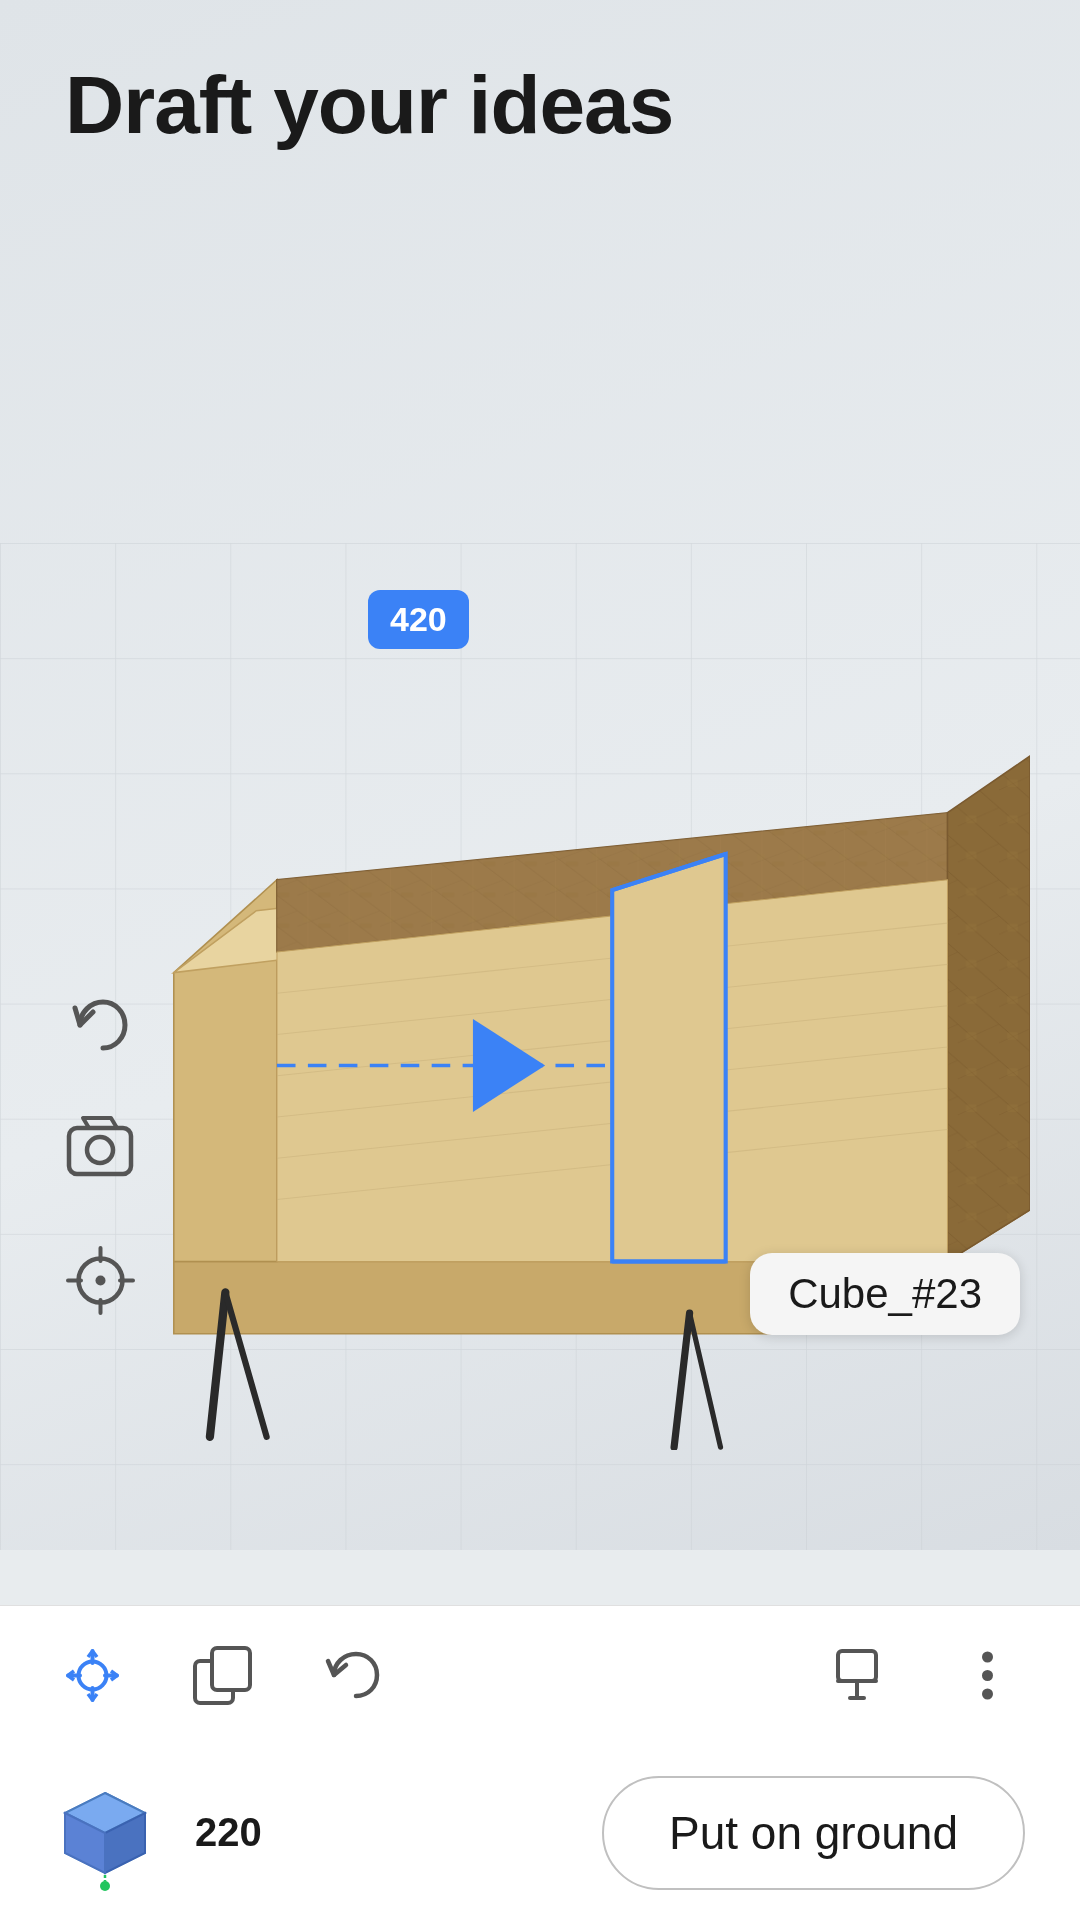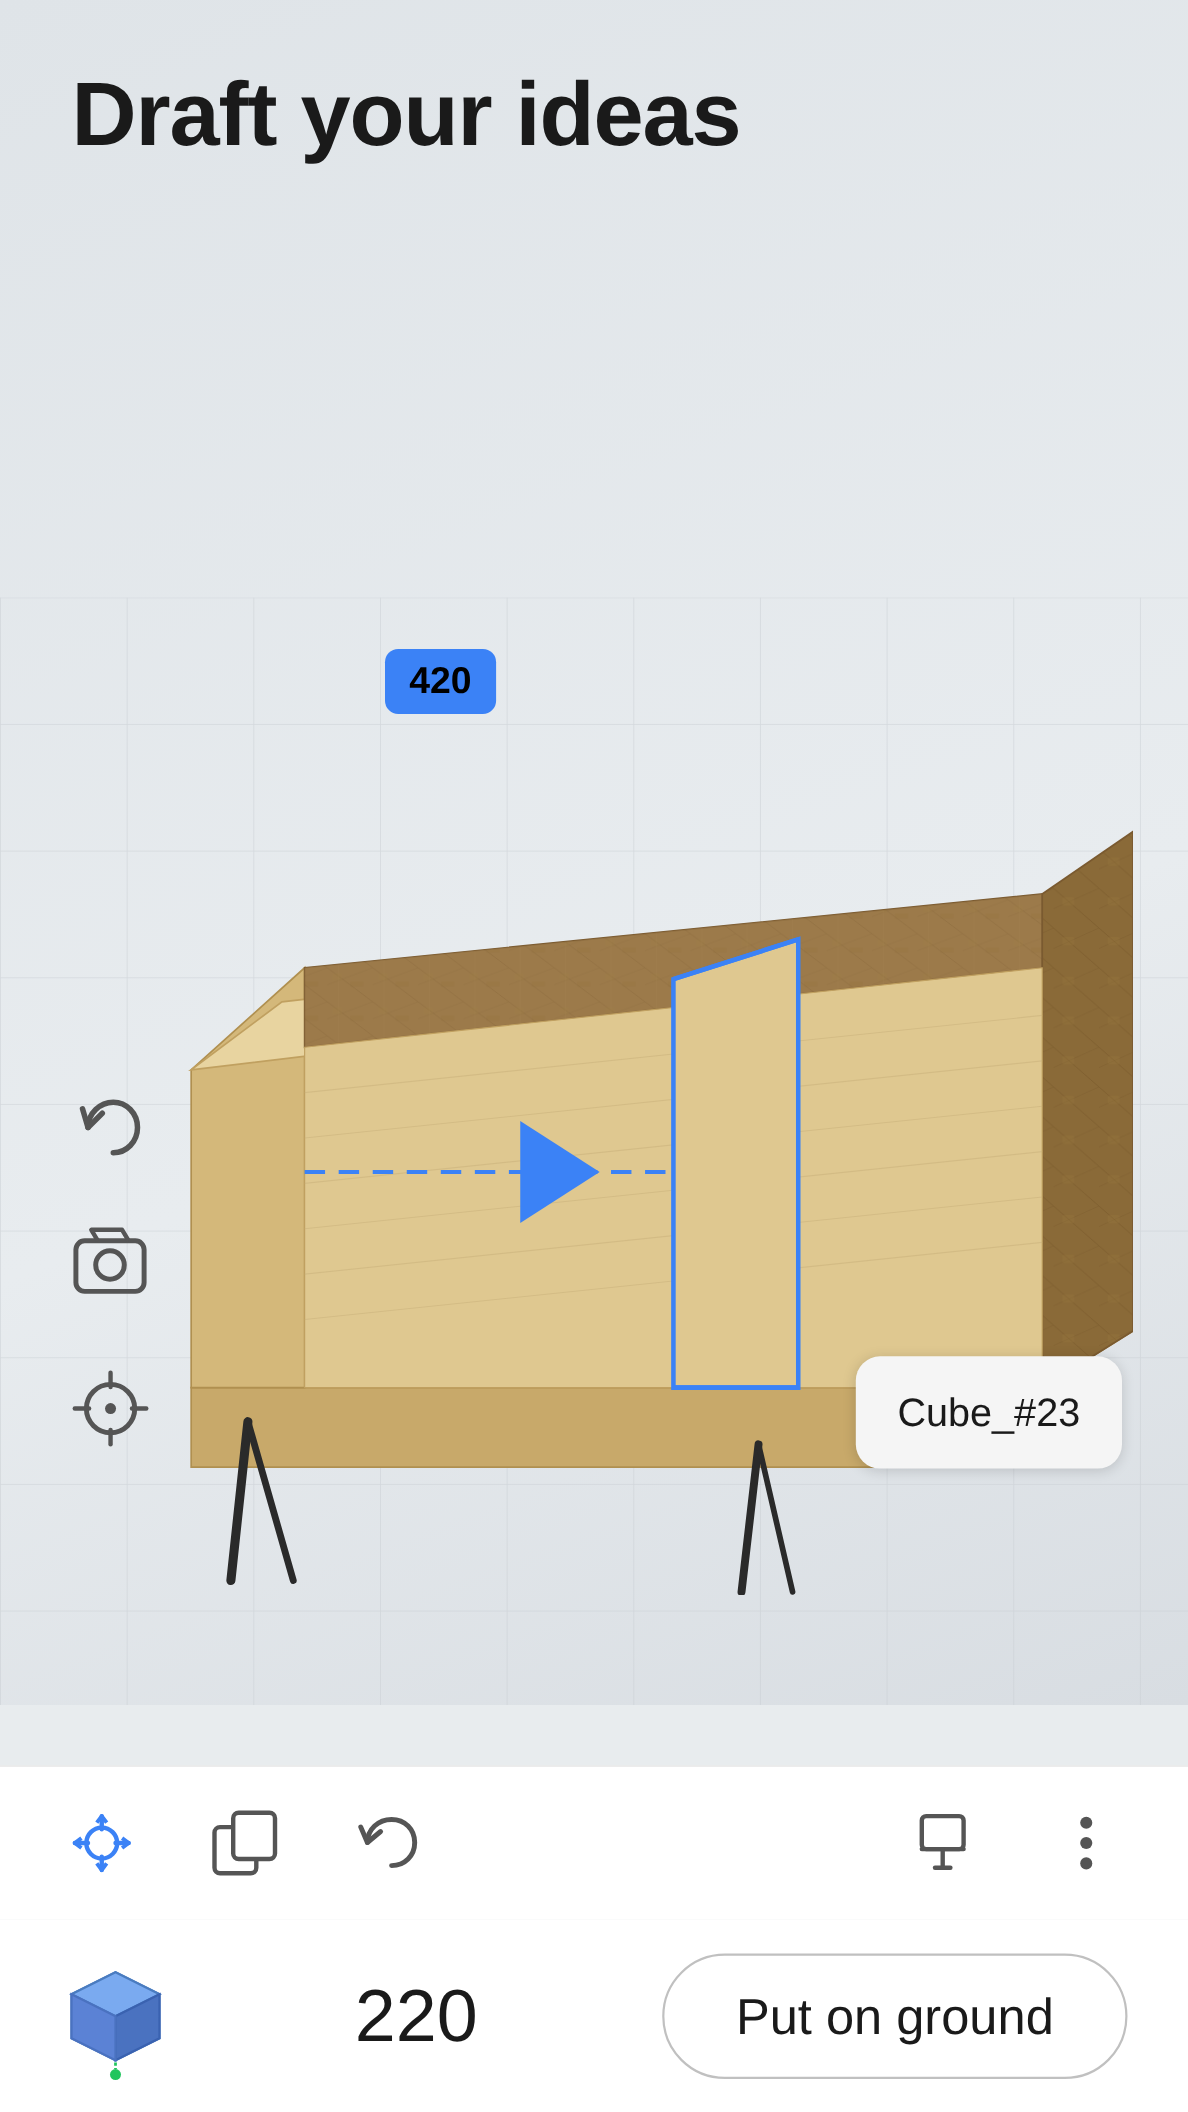--- a/index.html
+++ b/index.html
@@ -109,34 +109,34 @@
       height: 75px;
     }
 
     
     .cube-label {
       position: absolute;
       right: 60px;
       bottom: 215px;
       background: #f5f5f5;
       border-radius: 22px;
-      padding: 30px 38px;
-      font-size: 36px;
+      padding: 17px 38px;
+      font-size: 42px;
       font-weight: 500;
       color: #1a1a1a;
       box-shadow: 0 2px 12px rgba(0,0,0,0.15);
     }
 
     
     .measurement-badge {
       position: absolute;
-      left: 350px;
+      left: 368px;
       top: 590px;
       background: #3b82f6;
-      color: #000000;
+      color: #ffffff;
       padding: 10px 22px;
       border-radius: 12px;
       font-size: 34px;
       font-weight: 600;
     }
 
     
     .toolbar {
       position: absolute;
       bottom: 175px;
@@ -192,25 +192,24 @@
       gap: 40px;
     }
 
     .cube-icon-3d {
       width: 100px;
       height: 100px;
       flex-shrink: 0;
     }
 
     .height-value {
-      font-size: 67px;
-      font-weight: 400;
+      font-size: 40px;
+      font-weight: 700;
       color: #1a1a1a;
       flex: 1;
-      text-align: center;
     }
 
     .put-on-ground-btn {
       background: white;
       border: 2.5px solid #c0c0c0;
       border-radius: 70px;
       padding: 28px 65px;
       font-size: 46px;
       font-weight: 500;
       color: #1a1a1a;

